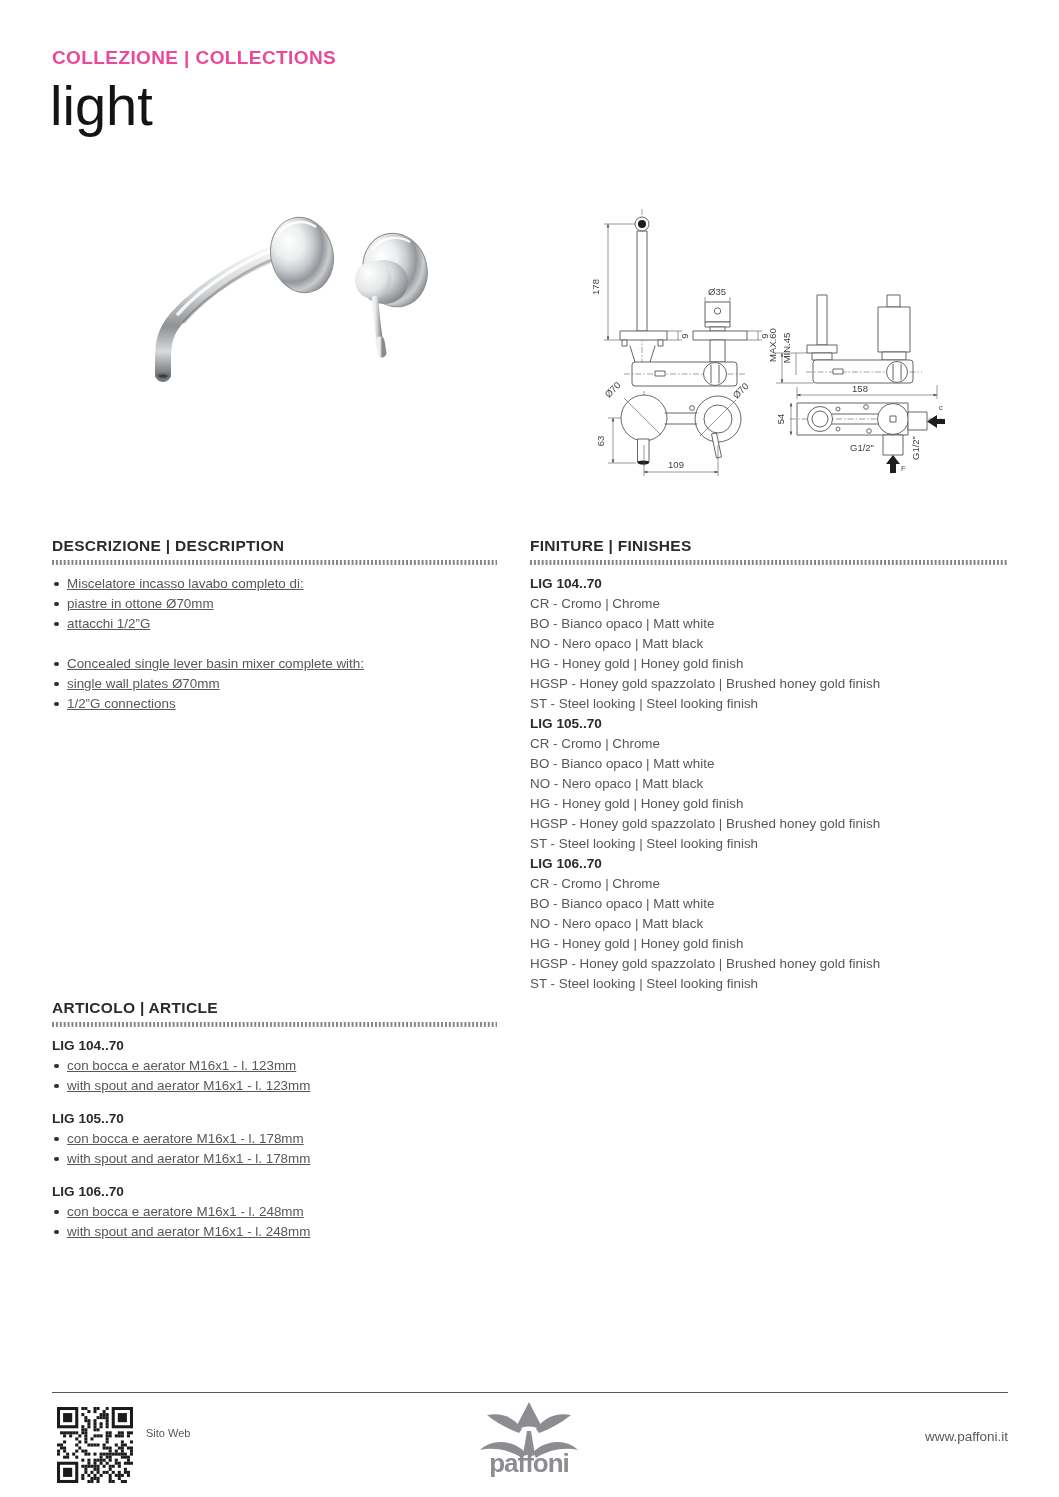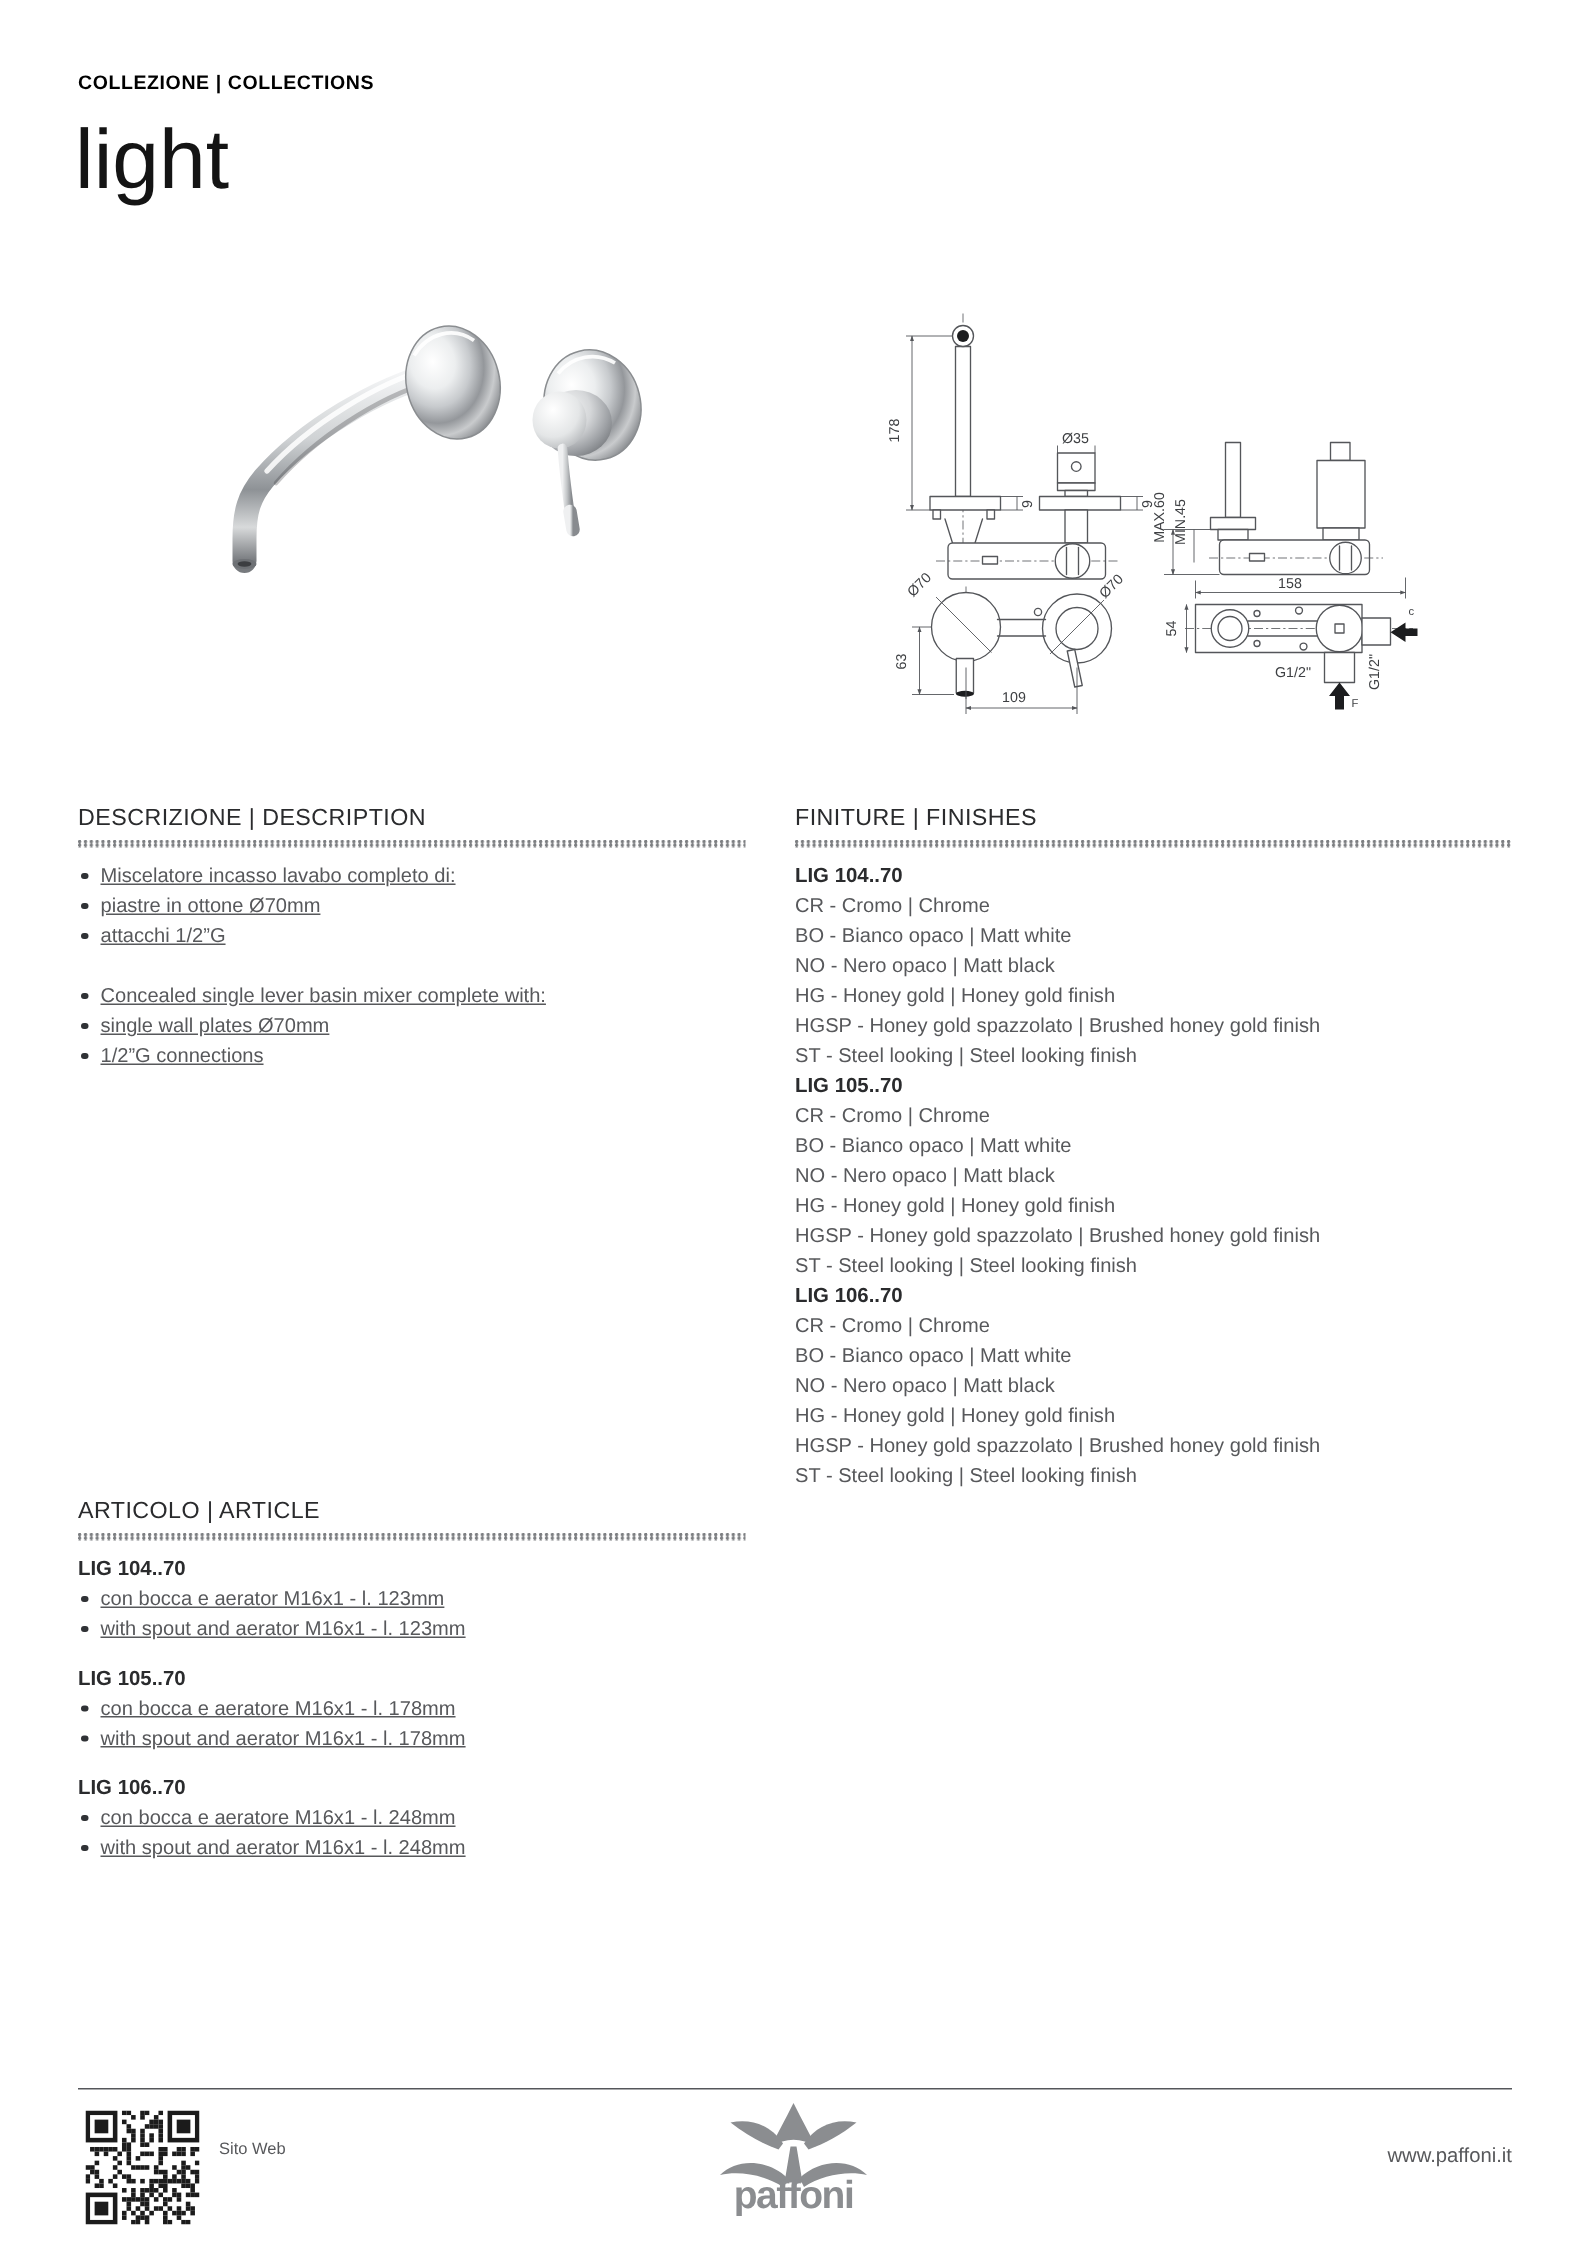--- a/index.html
+++ b/index.html
@@ -1,30 +1,30 @@
 <!DOCTYPE html>
 <html><head>
 <meta charset="utf-8">
 <style>
   html,body{margin:0;padding:0;background:#ffffff;}
   #page{position:relative;width:1059px;height:1497px;background:#fff;
         font-family:"Liberation Sans",sans-serif;overflow:hidden;color:#57585b;}
 
   
-  .eyebrow{position:absolute;left:52px;top:47px;font-size:13px;font-weight:700;
-           letter-spacing:.4px;color:#000000;}
+  .eyebrow{position:absolute;left:52px;top:47px;font-size:19px;font-weight:700;
+           letter-spacing:.4px;color:#ec4899;}
   .title{position:absolute;left:50px;top:78px;margin:0;font-size:56px;font-weight:400;
          color:#141414;letter-spacing:0;line-height:1;}
 
   
   section{position:absolute;}
   #desc{left:52px;top:537px;width:445px;}
   #fin {left:530px;top:537px;width:478px;}
   #art {left:52px;top:999px;width:445px;}
-  .sechead{margin:0 0 5px 0;font-size:15.5px;font-weight:400;letter-spacing:.3px;color:#2a2b2d;}
+  .sechead{margin:0 0 5px 0;font-size:15.5px;font-weight:700;letter-spacing:.3px;color:#2a2b2d;}
   .dotrule{height:5px;background-image:radial-gradient(circle at 1.1px 1.1px,#7d7f82 1px,transparent 1.3px);
            background-size:3.9px 2.4px;background-repeat:repeat;margin-bottom:9px;}
   .blist{list-style:none;margin:0;padding:0;text-decoration:underline;}
   .blist li{position:relative;padding-left:15px;font-size:13.4px;line-height:20px;color:#57585b;}
   .blist li::before{content:"";position:absolute;left:2px;top:7.6px;width:4.6px;height:4.6px;
                     border-radius:50%;background:#303236;}
   .gap{height:20px;}
   .code{font-size:13.6px;line-height:20px;font-weight:700;color:#2a2b2d;}
   .fitem{font-size:13.4px;line-height:20px;color:#57585b;}
   .artgroup{margin-bottom:13px;}

